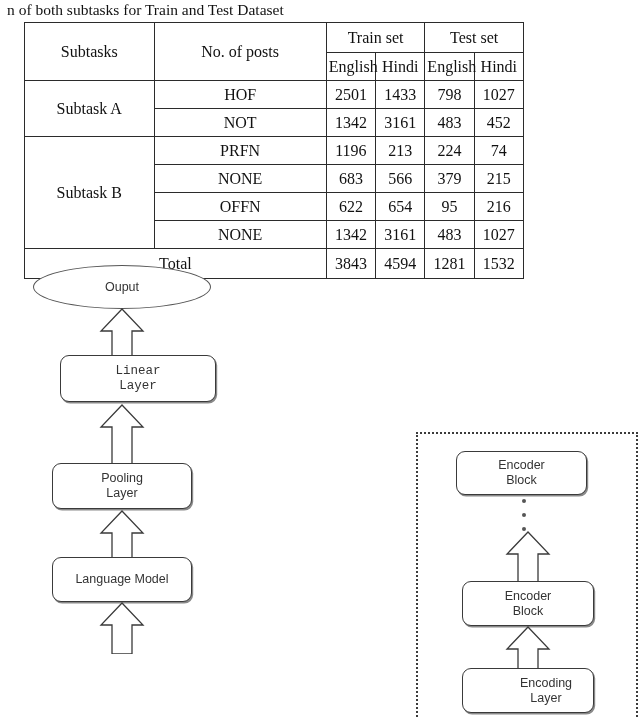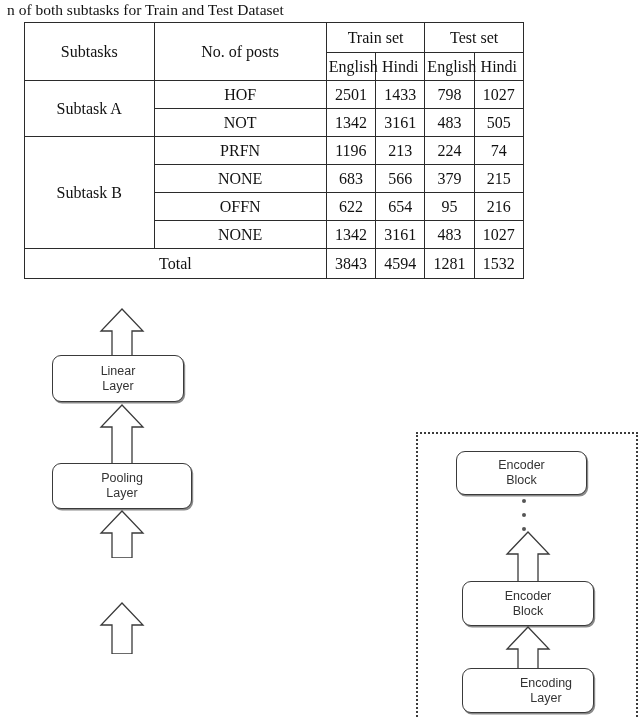--- a/index.html
+++ b/index.html
@@ -150,21 +150,21 @@
         <td>2501</td>
         <td>1433</td>
         <td>798</td>
         <td>1027</td>
       </tr>
       <tr class="row-body">
         <td>NOT</td>
         <td>1342</td>
         <td>3161</td>
         <td>483</td>
-        <td>505</td>
+        <td>452</td>
       </tr>
 
       <tr class="row-body">
         <td rowspan="4">Subtask B</td>
         <td>PRFN</td>
         <td>1196</td>
         <td>213</td>
         <td>224</td>
         <td>74</td>
       </tr>
@@ -196,28 +196,31 @@
         <td>4594</td>
         <td>1281</td>
         <td>1532</td>
       </tr>
     </tbody>
   </table>
 </div>
 
 <div class="fig" style="left:0; top:0; width:320px; height:718px;">
 
+  <div class="ellipse" style="left:33px; top:265px; width:178px; height:44px;">
+    <span>Ouput</span>
+  </div>
 
   <div class="arrow-up" style="left:99px; top:308px; height:50px;">
     <svg width="46" height="50" viewBox="0 0 46 50">
       <path d="M23 1 L44 23 L33 23 L33 50 L13 50 L13 23 L2 23 Z" fill="#ffffff" stroke="#3a3a3a" stroke-width="1.3" stroke-linejoin="miter"></path>
     </svg>
   </div>
 
-  <div class="node-box" style="left:52px; top:355px; width:132px; height:47px;">
+  <div class="node-box" style="left:60px; top:355px; width:156px; height:47px;font-family:Liberation Mono, monospace;">
     <span>Linear</span>
     <span>Layer</span>
   </div>
 
   <div class="arrow-up" style="left:99px; top:404px; height:60px;">
     <svg width="46" height="60" viewBox="0 0 46 60">
       <path d="M23 1 L44 23 L33 23 L33 60 L13 60 L13 23 L2 23 Z" fill="#ffffff" stroke="#3a3a3a" stroke-width="1.3" stroke-linejoin="miter"></path>
     </svg>
   </div>
 
@@ -225,20 +228,23 @@
     <span>Pooling</span>
     <span>Layer</span>
   </div>
 
   <div class="arrow-up" style="left:99px; top:510px; height:48px;">
     <svg width="46" height="48" viewBox="0 0 46 48">
       <path d="M23 1 L44 23 L33 23 L33 48 L13 48 L13 23 L2 23 Z" fill="#ffffff" stroke="#3a3a3a" stroke-width="1.3" stroke-linejoin="miter"></path>
     </svg>
   </div>
 
+  <div class="node-box" style="left:52px; top:557px; width:140px; height:45px;">
+    <span>Language Model</span>
+  </div>
 
   <div class="arrow-up" style="left:99px; top:602px; height:52px;">
     <svg width="46" height="52" viewBox="0 0 46 52">
       <path d="M23 1 L44 23 L33 23 L33 52 L13 52 L13 23 L2 23 Z" fill="#ffffff" stroke="#3a3a3a" stroke-width="1.3" stroke-linejoin="miter"></path>
     </svg>
   </div>
 
 </div>
 
 <div class="fig" style="left:0; top:0; width:640px; height:718px;margin-top:36px;">

